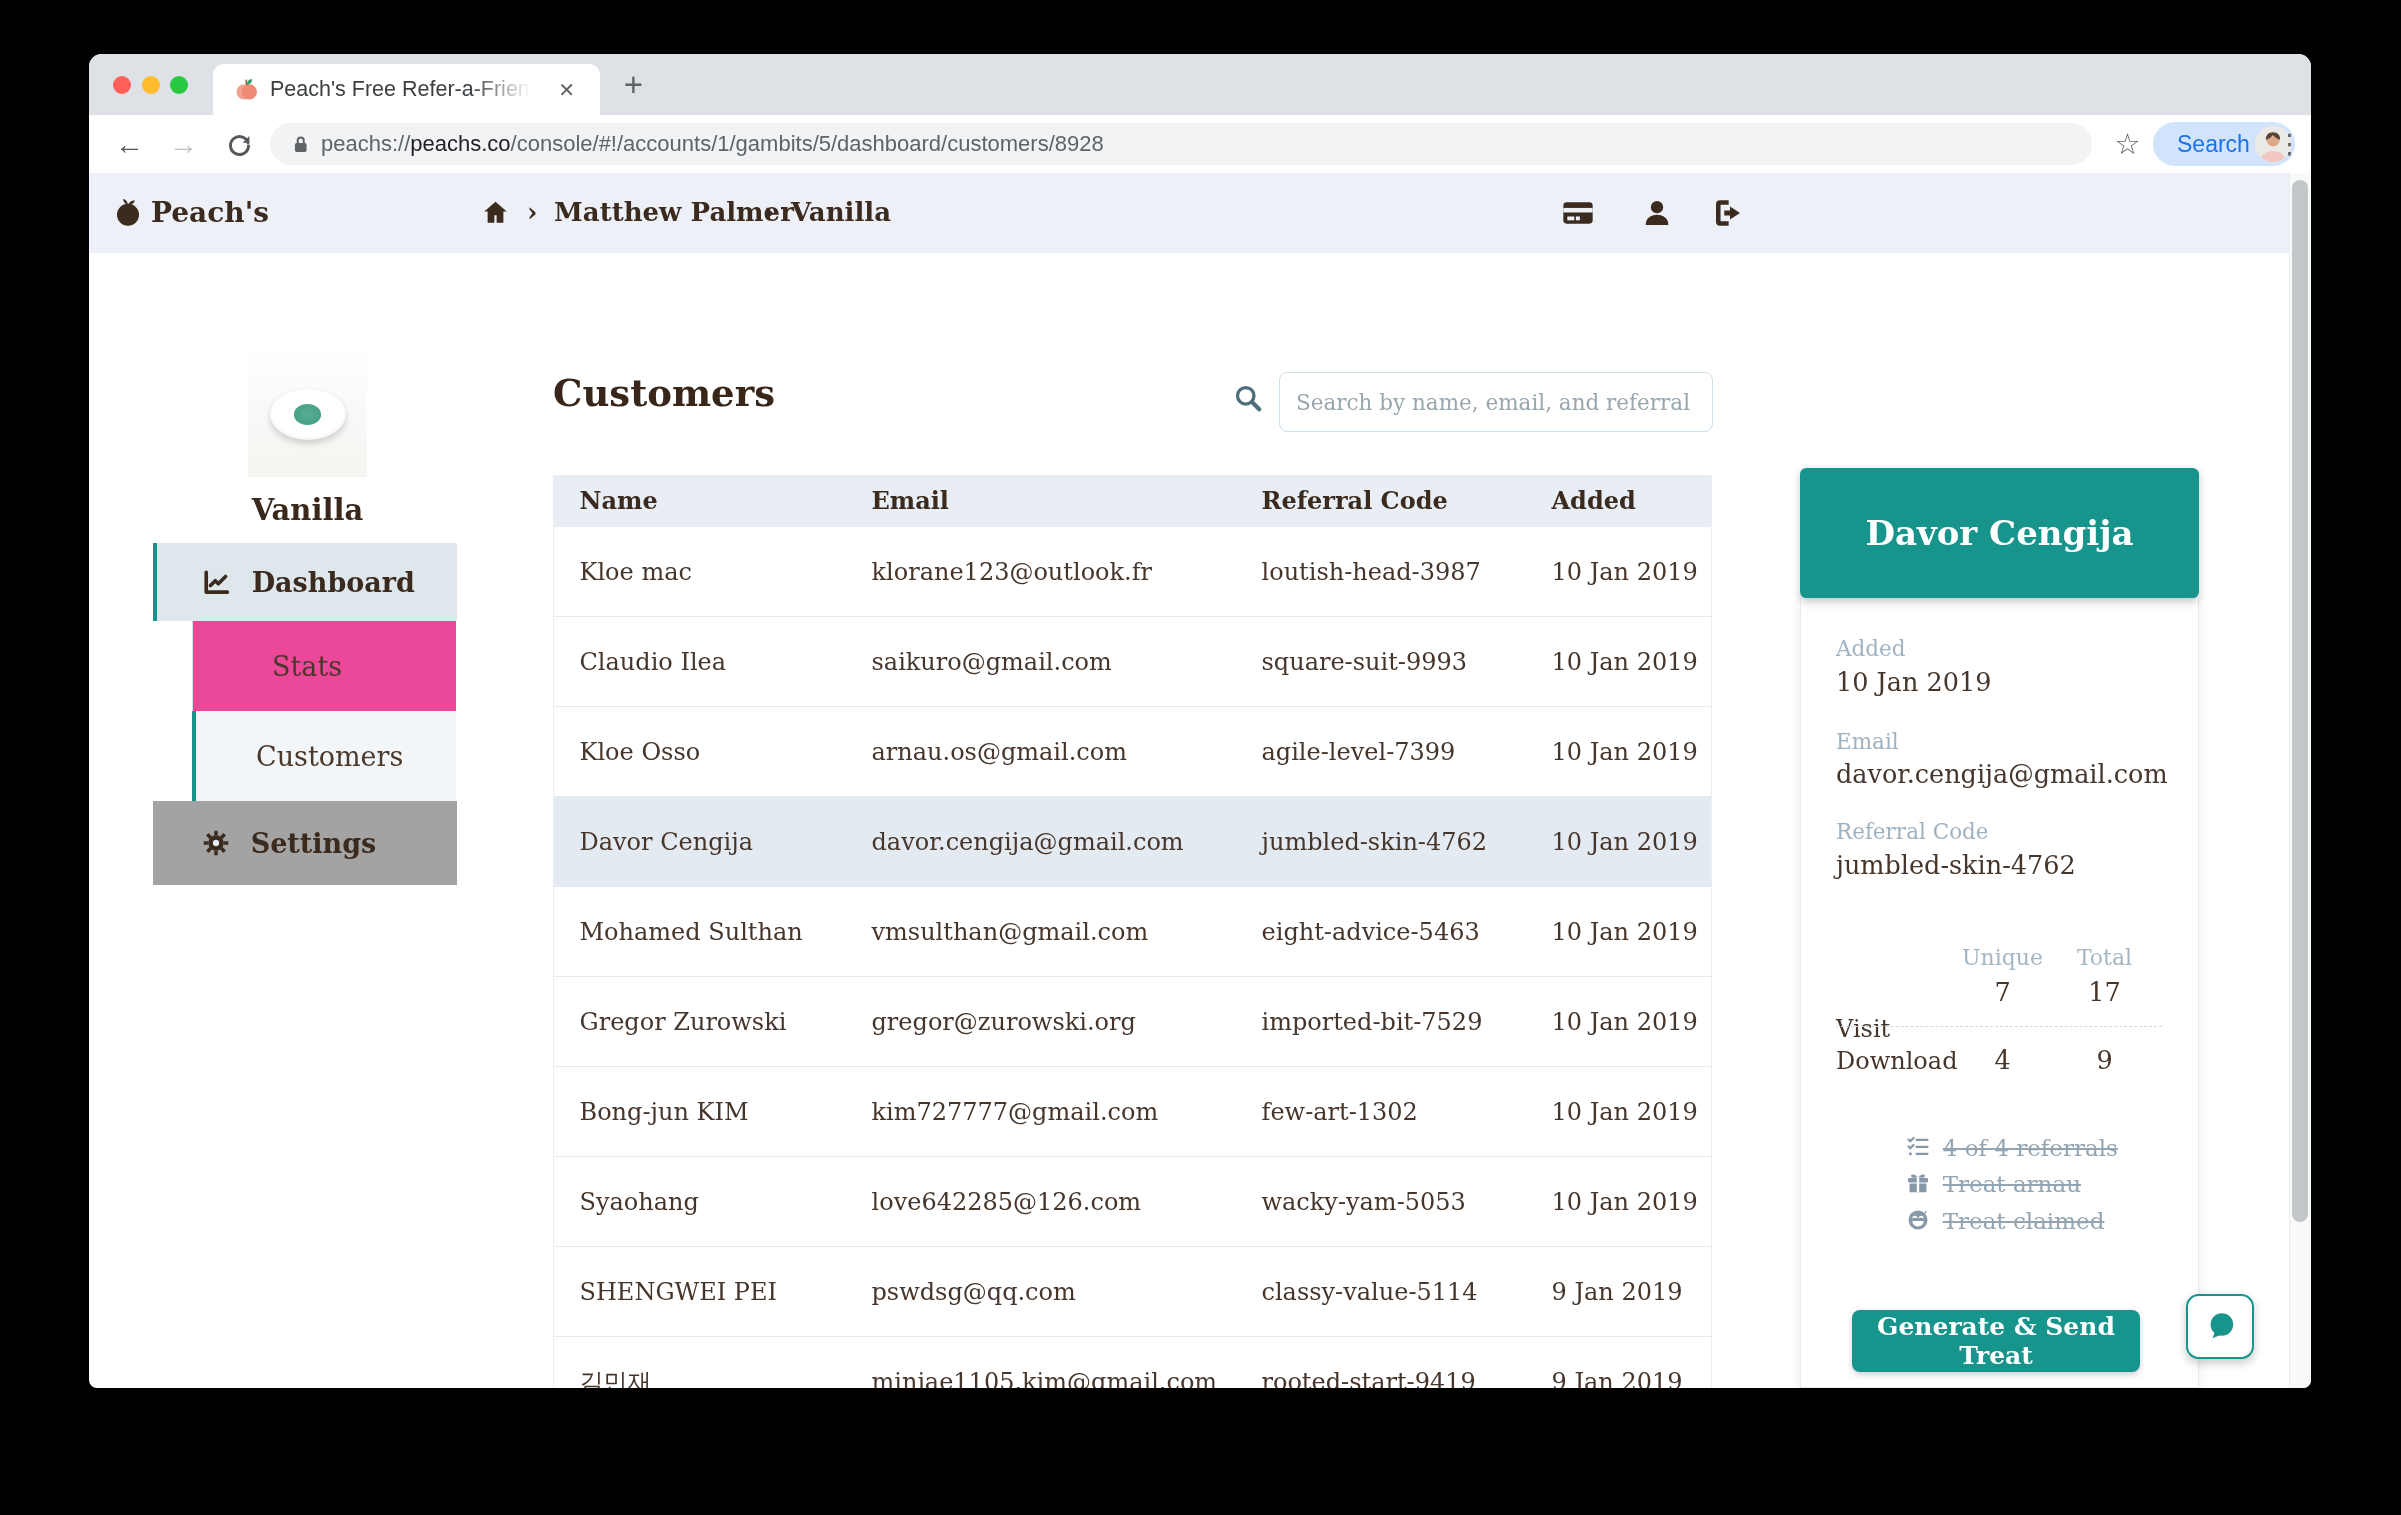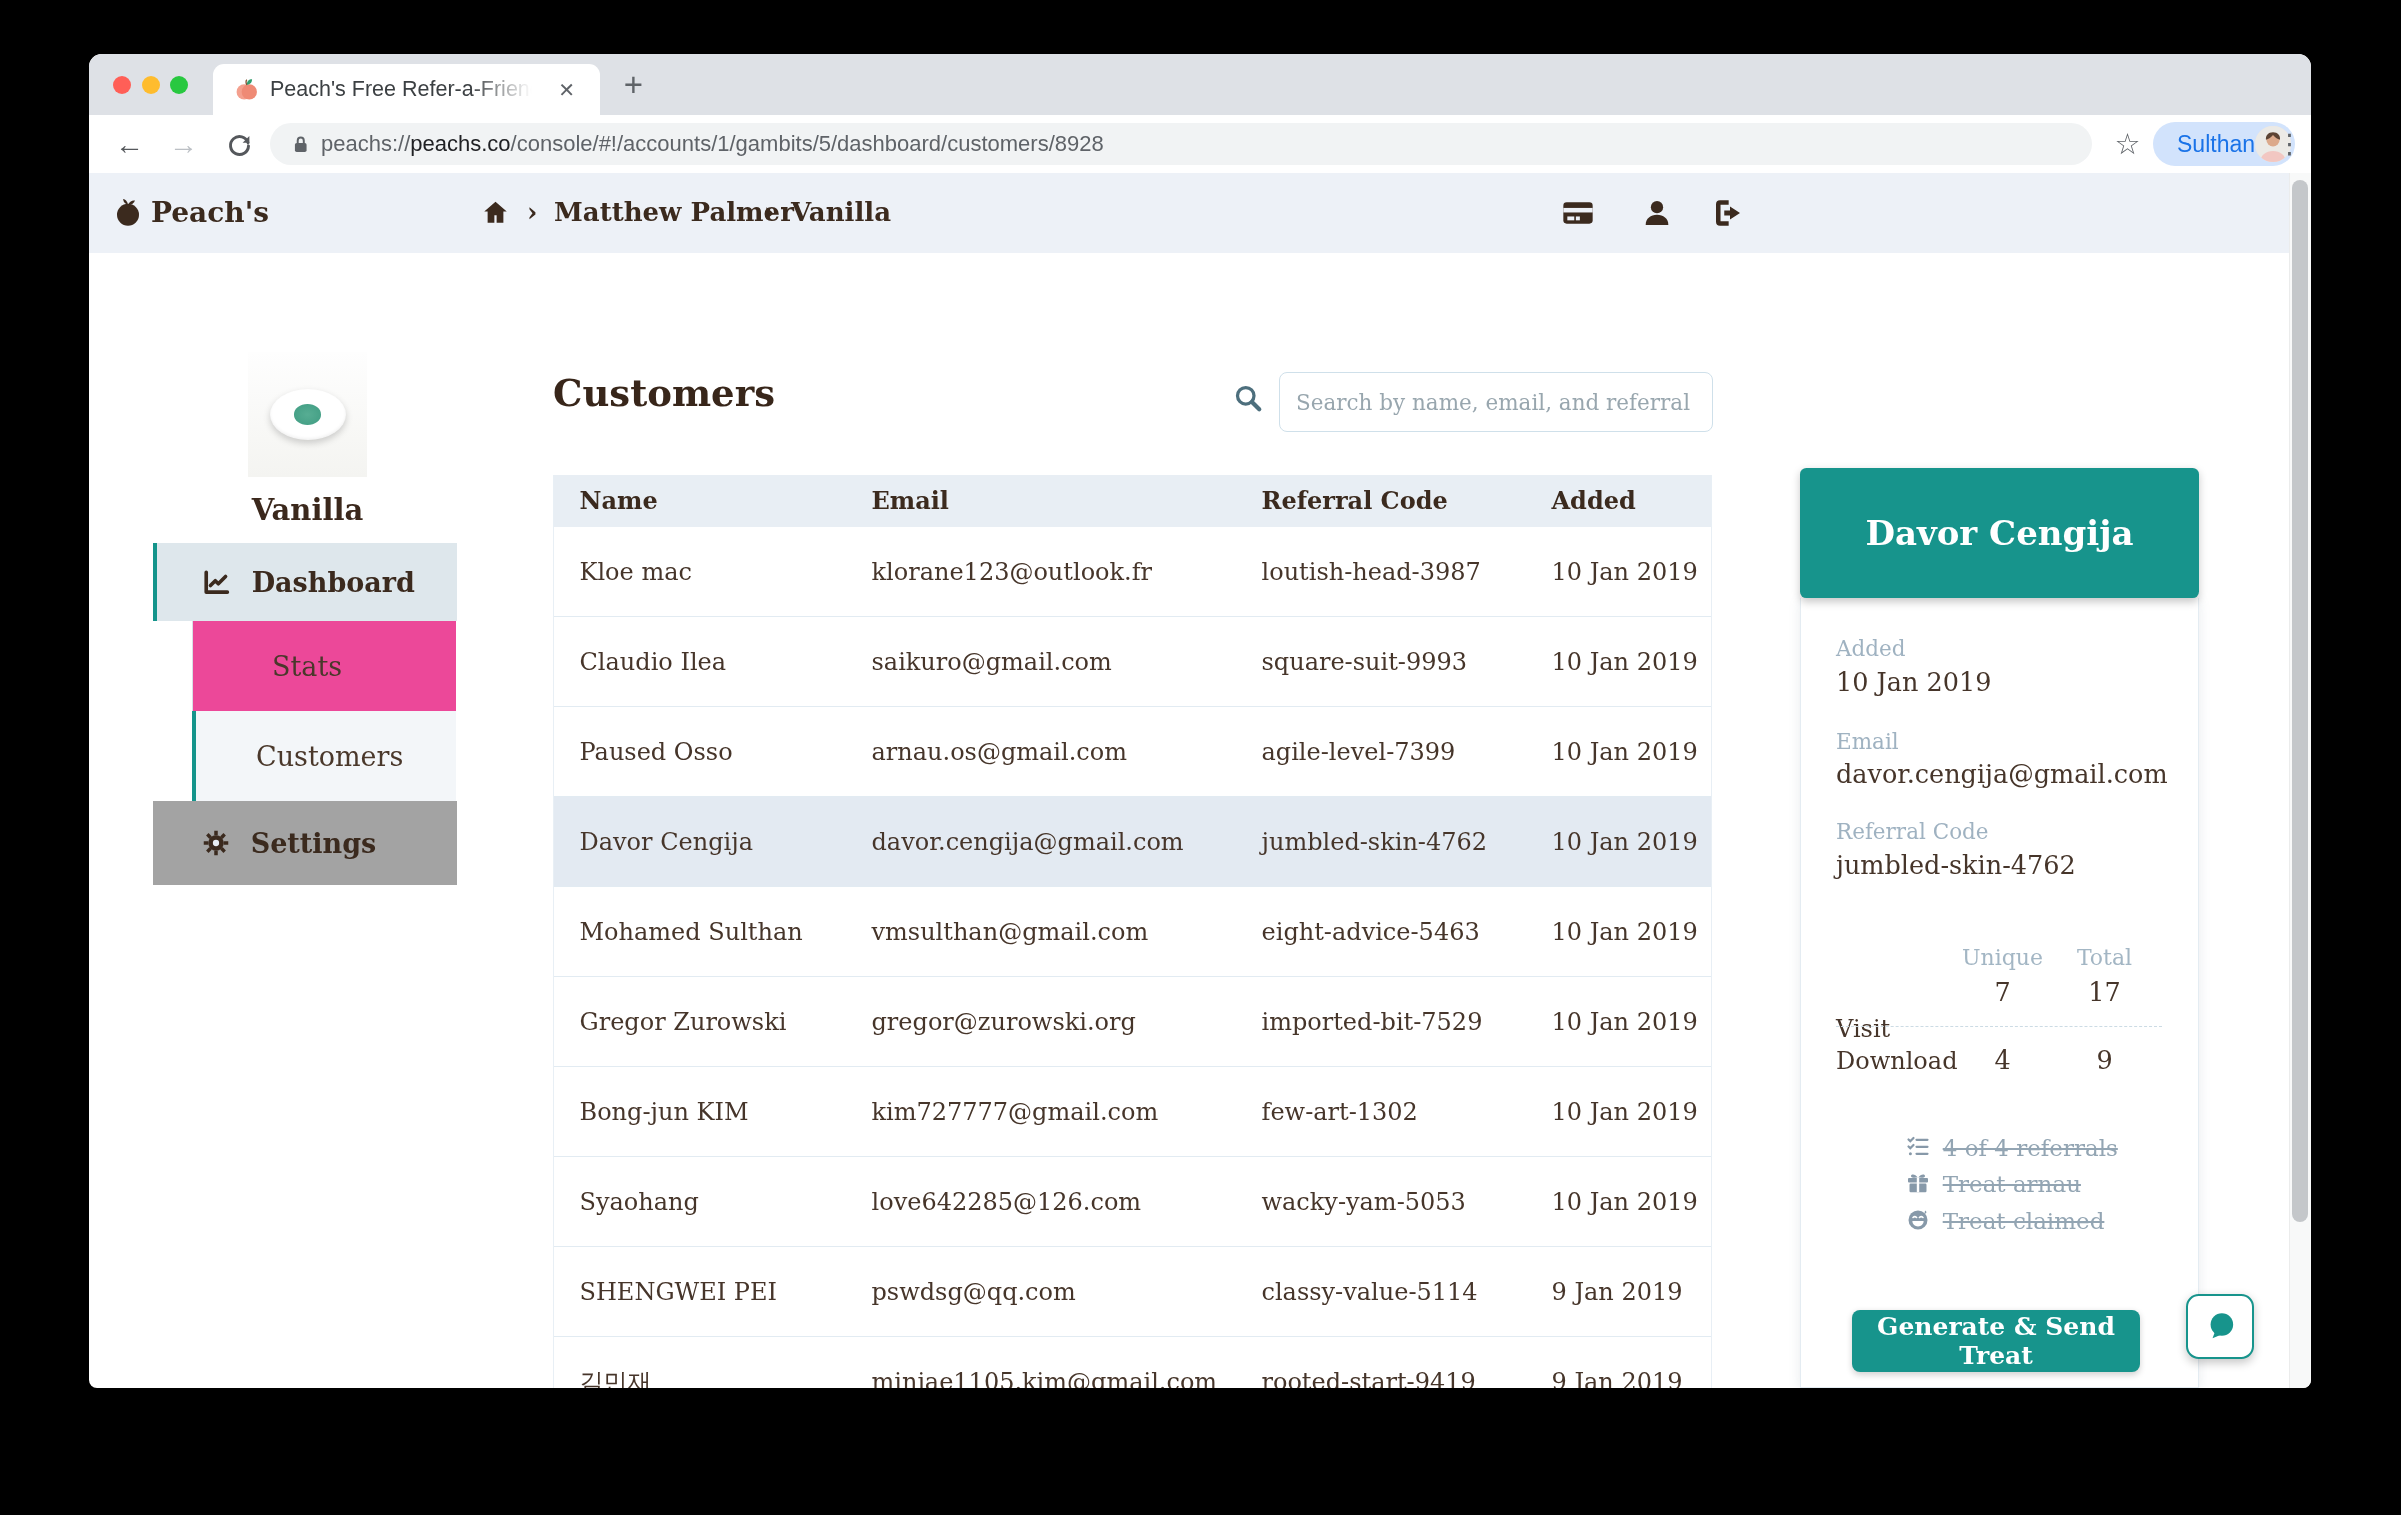--- a/index.html
+++ b/index.html
@@ -145,21 +145,21 @@
     </svg>
   </div>
   <div class="abs urlbar"></div>
   <svg class="abs lock" viewBox="0 0 24 24">
     <rect x="5.5" y="10" width="13" height="10" rx="2" fill="#5f6368"></rect>
     <path d="M8.6 10 V7.4 a3.4 3.4 0 0 1 6.8 0 V10" fill="none" stroke="#5f6368" stroke-width="2.2"></path>
   </svg>
   <div class="abs urltext"><span>peachs://</span><span class="host">peachs.co</span><span>/console/#!/accounts/1/gambits/5/dashboard/customers/8928</span></div>
   <div class="abs star">☆</div>
   <div class="abs paused-pill"></div>
-  <div class="abs paused-label">Sulthan</div>
+  <div class="abs paused-label">Search</div>
   <div class="abs avatar">
     <svg width="36" height="36" viewBox="0 0 24 24">
       <rect width="24" height="24" fill="#eceae6"></rect>
       <circle cx="12" cy="9.2" r="4.4" fill="#dca98b"></circle>
       <path d="M12 4.2 c-3.2 0-5 2.2-4.7 5 1.9-.5 3.5-1.7 4.7-3.2 1.2 1.5 2.8 2.7 4.7 3.2 .3-2.8-1.5-5-4.7-5z" fill="#5d4333"></path>
       <path d="M3.5 24 c0-4.6 3.8-7.4 8.5-7.4 s8.5 2.8 8.5 7.4z" fill="#f2c7c2"></path>
     </svg>
   </div>
   <div class="abs dots">⋮</div>
 
@@ -254,21 +254,21 @@
         </div>
 
         <div class="trow">
           <div>Claudio Ilea</div>
           <div>saikuro@gmail.com</div>
           <div>square-suit-9993</div>
           <div>10 Jan 2019</div>
         </div>
 
         <div class="trow">
-          <div>Paused Osso</div>
+          <div>Kloe Osso</div>
           <div>arnau.os@gmail.com</div>
           <div>agile-level-7399</div>
           <div>10 Jan 2019</div>
         </div>
 
         <div class="trow selected">
           <div>Davor Cengija</div>
           <div>davor.cengija@gmail.com</div>
           <div>jumbled-skin-4762</div>
           <div>10 Jan 2019</div>

